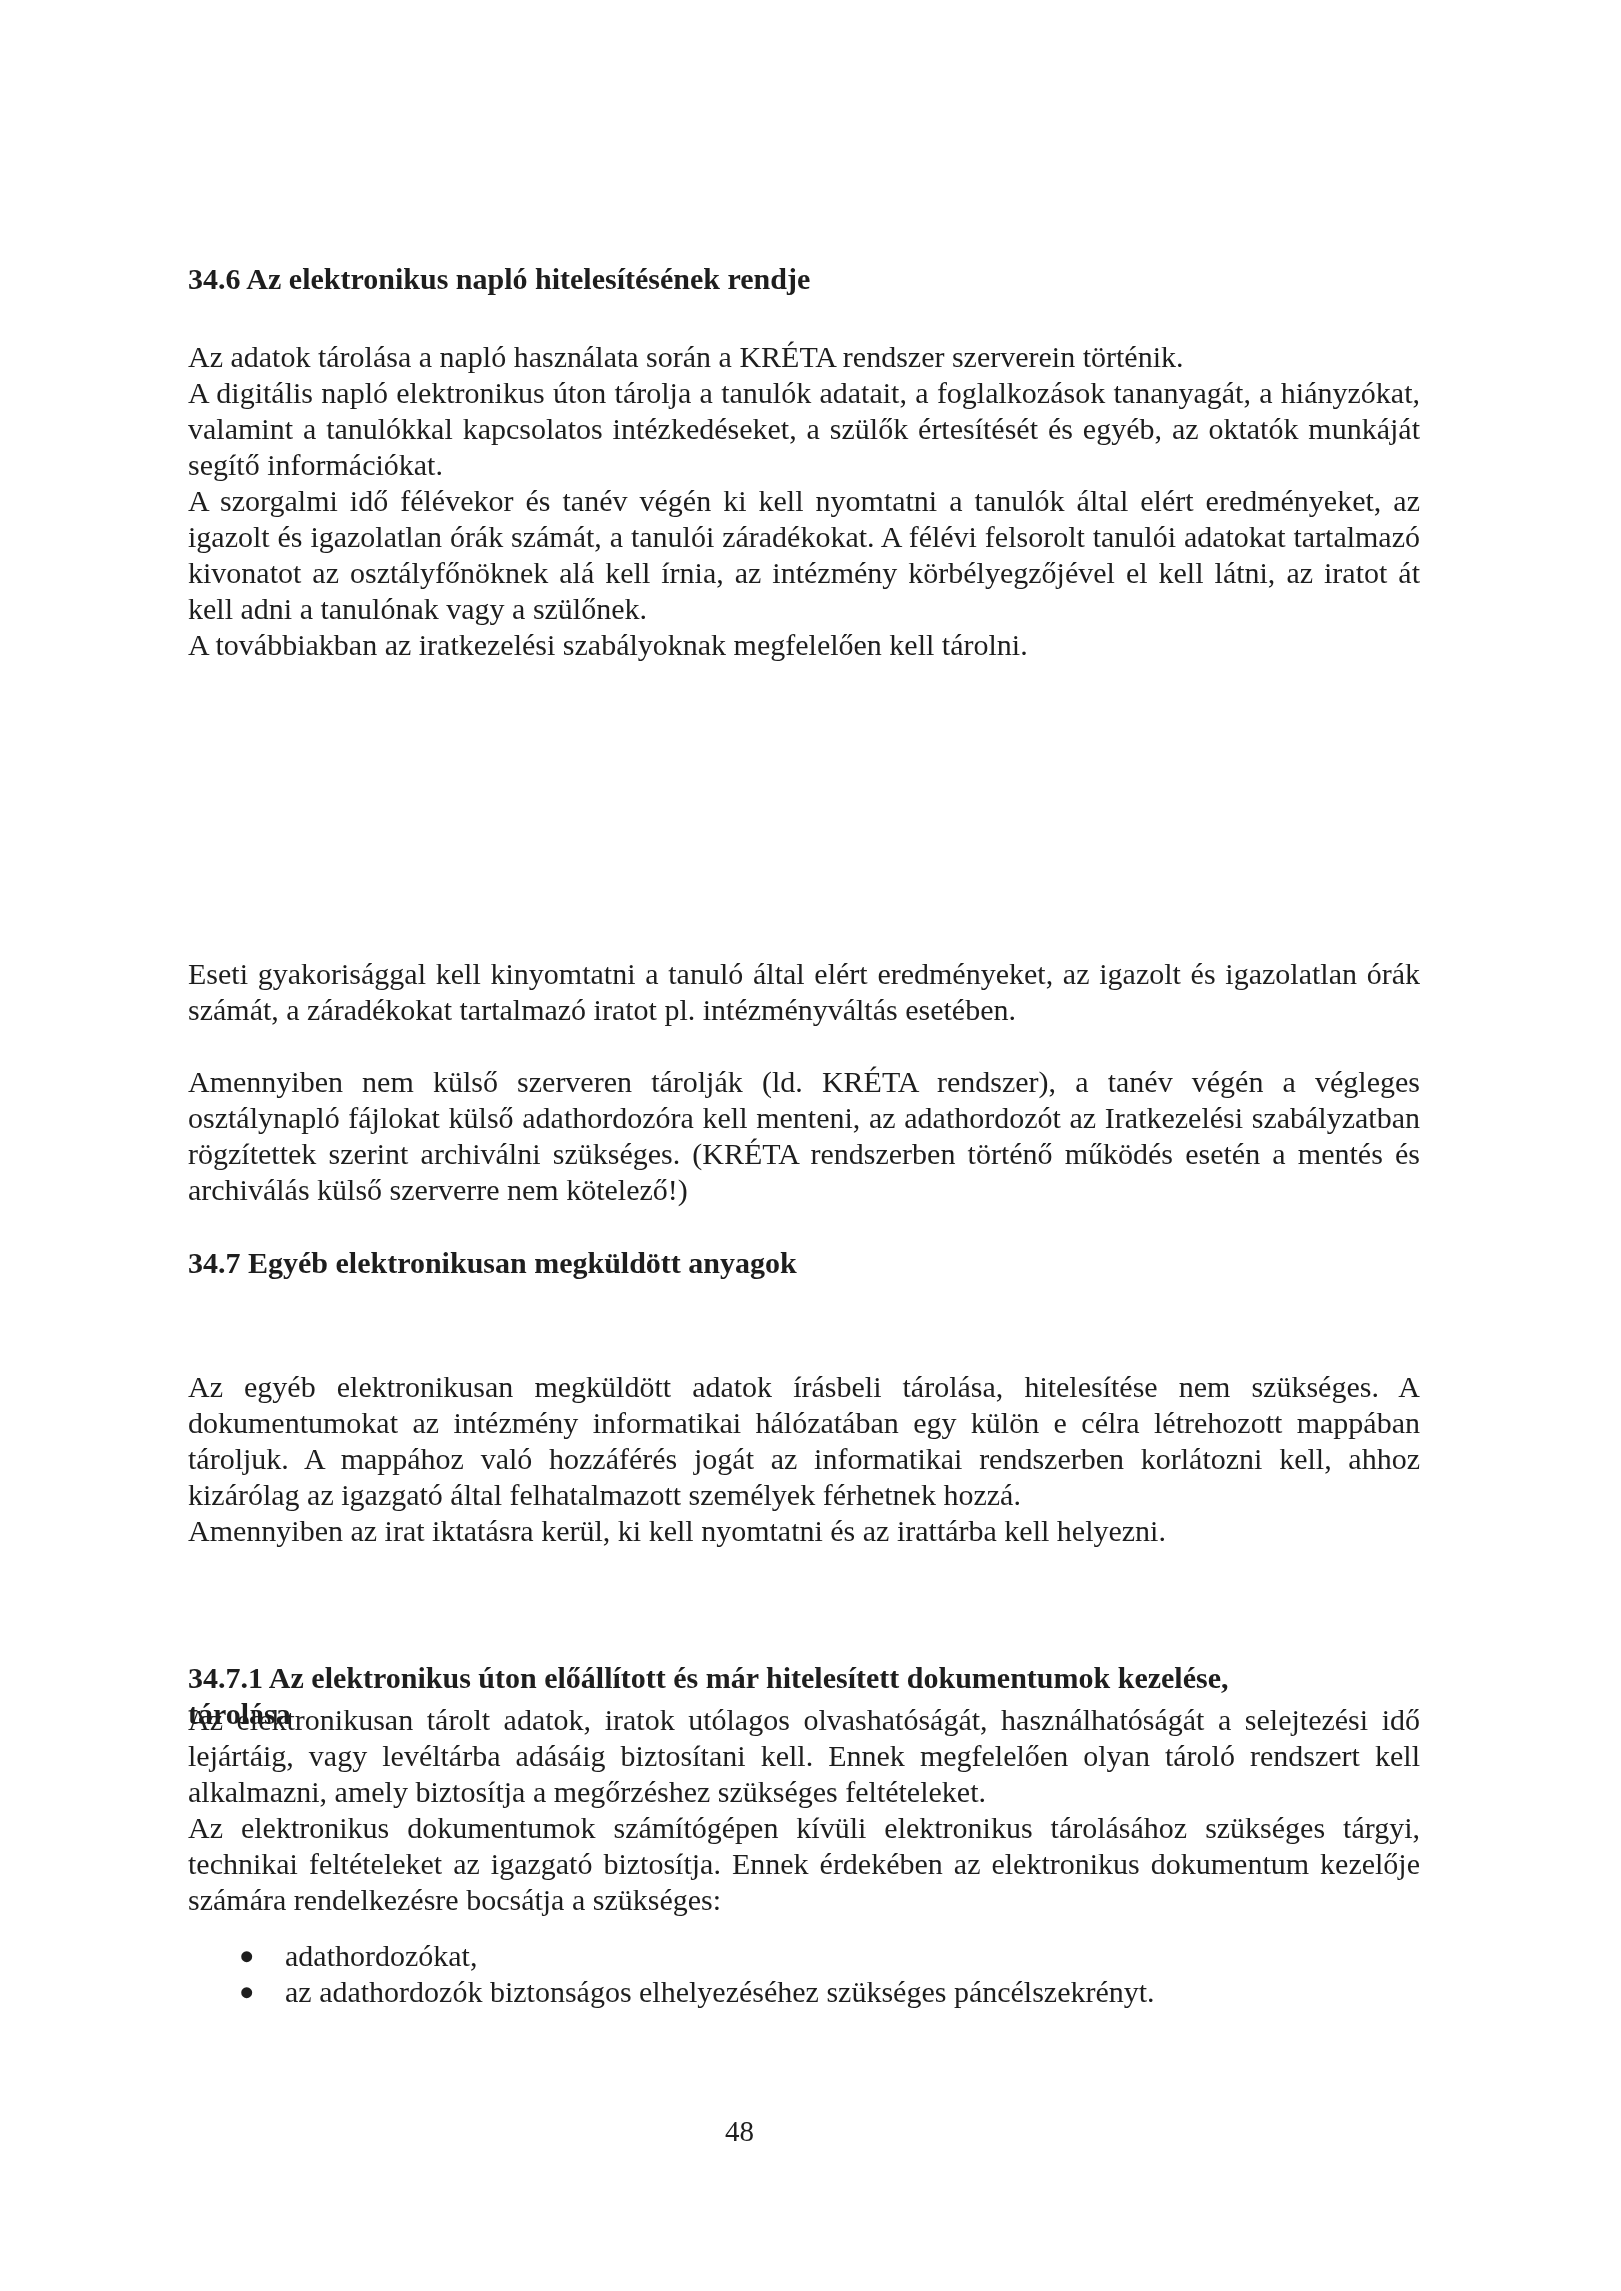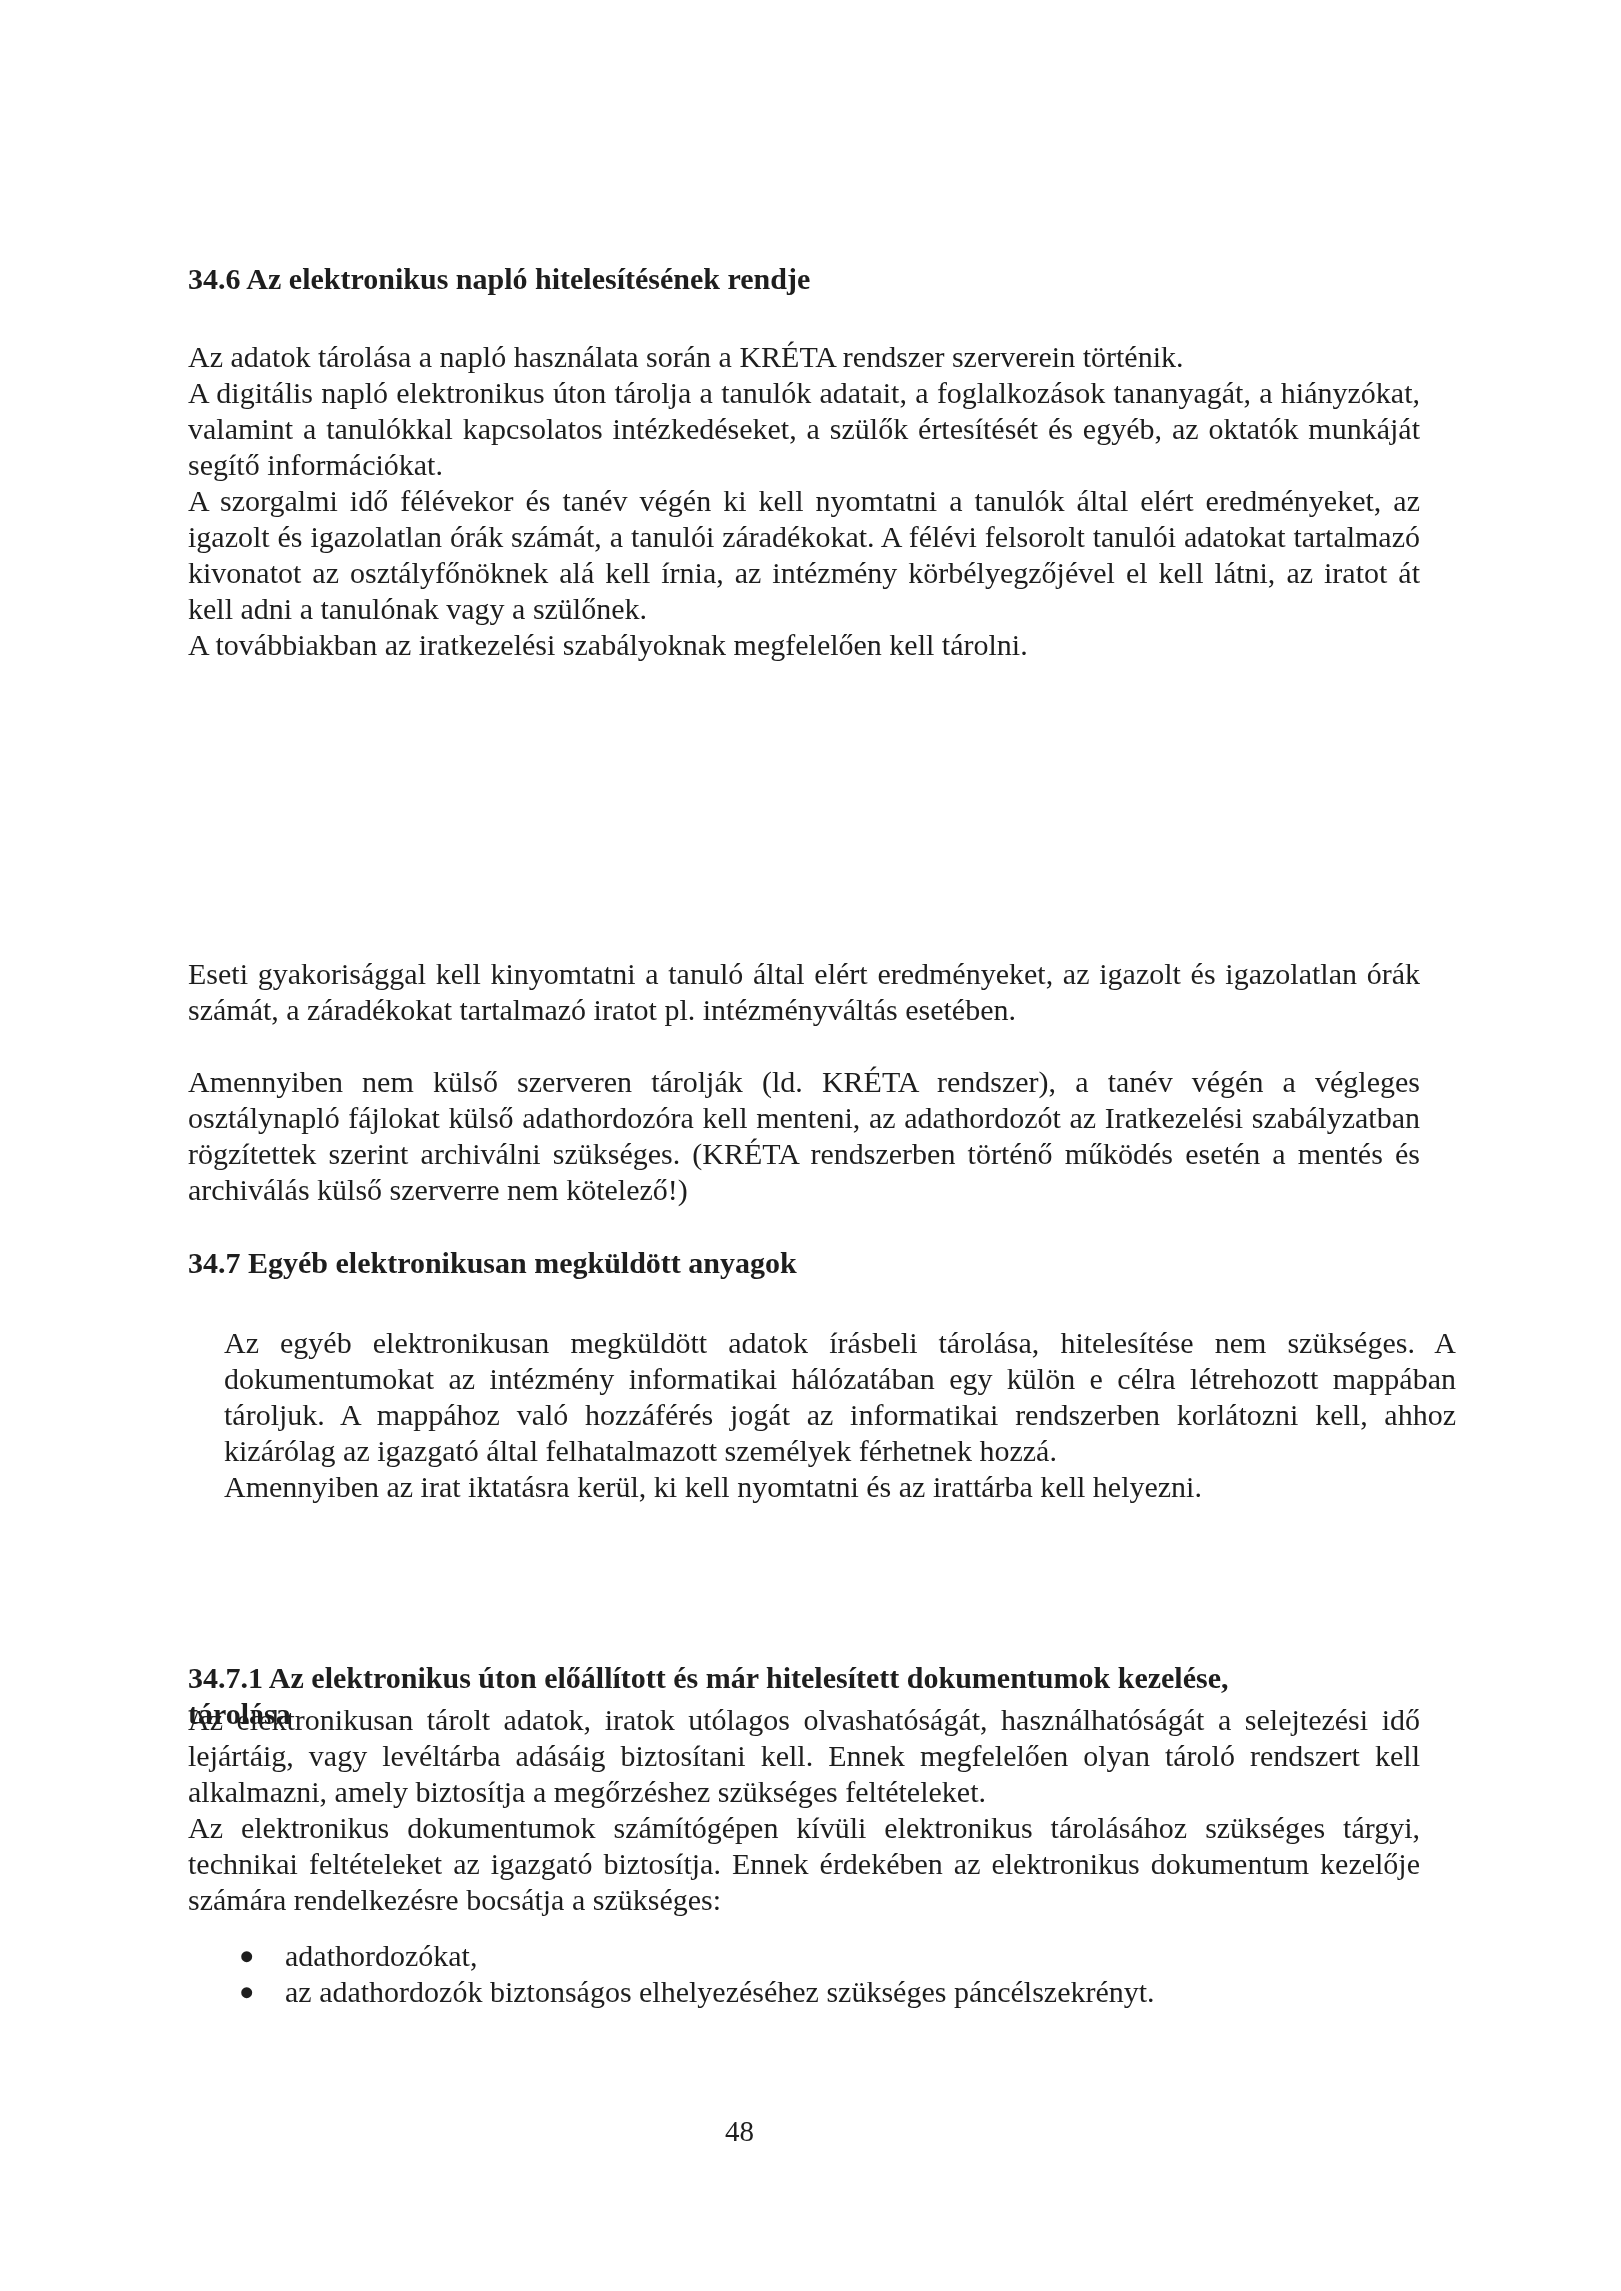--- a/index.html
+++ b/index.html
@@ -32,21 +32,21 @@
 </div>
 
 <div class="block just" style="top:1064px;">
   <p>Amennyiben nem külső szerveren tárolják (ld. KRÉTA rendszer), a tanév végén a végleges osztálynapló fájlokat külső adathordozóra kell menteni, az adathordozót az Iratkezelési szabályzatban rögzítettek szerint archiválni szükséges. (KRÉTA rendszerben történő működés esetén a mentés és archiválás külső szerverre nem kötelező!)</p>
 </div>
 
 <div class="block" style="top:1245px;">
   <h2>34.7 Egyéb elektronikusan megküldött anyagok</h2>
 </div>
 
-<div class="block just" style="top:1325px;margin-left:36px;">
+<div class="block just" style="top:1369px;">
   <p>Az egyéb elektronikusan megküldött adatok írásbeli tárolása, hitelesítése nem szükséges. A dokumentumokat az intézmény informatikai hálózatában egy külön e célra létrehozott mappában tároljuk. A mappához való hozzáférés jogát az informatikai rendszerben korlátozni kell, ahhoz kizárólag az igazgató által felhatalmazott személyek férhetnek hozzá.</p>
   <p>Amennyiben az irat iktatásra kerül, ki kell nyomtatni és az irattárba kell helyezni.</p>
 </div>
 
 <div class="block" style="top:1660px;">
   <h2 style="width:1059px;">34.7.1 Az elektronikus úton előállított és már hitelesített dokumentumok kezelése, tárolása</h2>
 </div>
 
 <div class="block just" style="top:1702px;">
   <p>Az elektronikusan tárolt adatok, iratok utólagos olvashatóságát, használhatóságát a selejtezési idő lejártáig, vagy levéltárba adásáig biztosítani kell. Ennek megfelelően olyan tároló rendszert kell alkalmazni, amely biztosítja a megőrzéshez szükséges feltételeket.</p>

